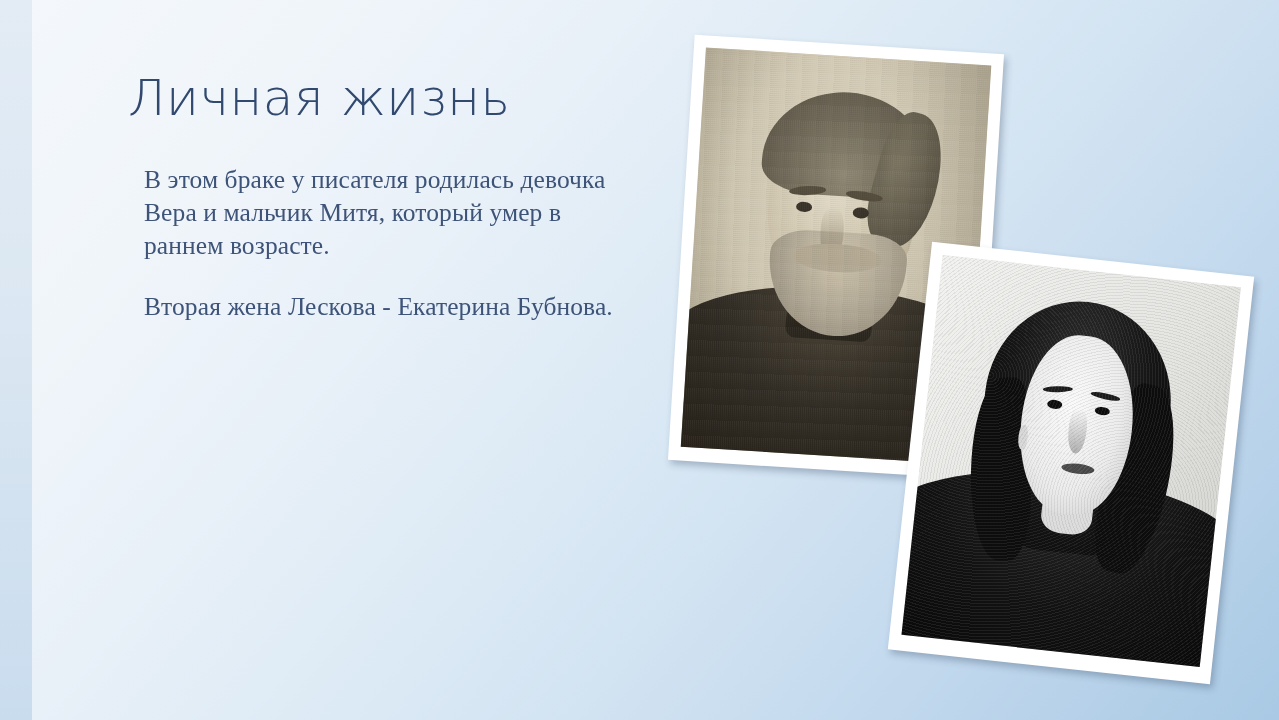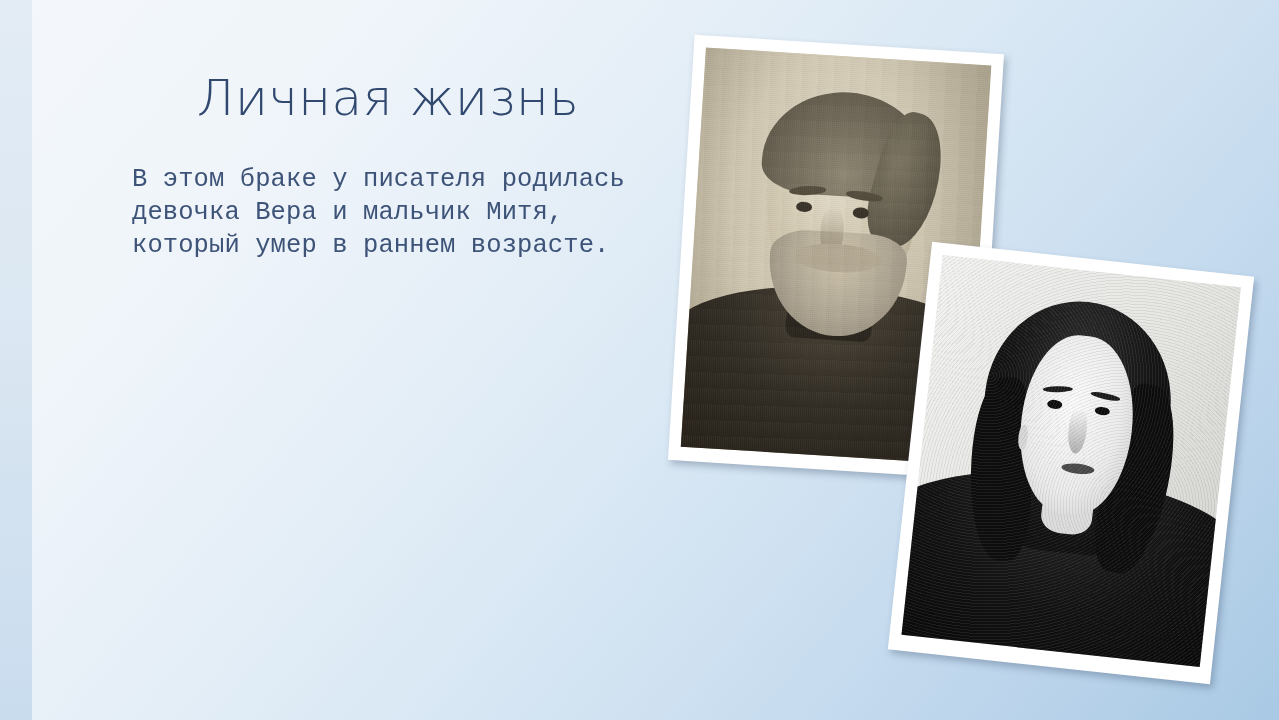--- a/index.html
+++ b/index.html
@@ -55,31 +55,30 @@
 
   #page-title {
     font-family: "DejaVu Sans", sans-serif;
     font-weight: 300;
     font-size: 50px;
     line-height: 1.05;
     letter-spacing: 0.5px;
     color: #31496f;
     margin: 0 0 38px 0;
     white-space: nowrap;
-    text-align: center;
   }
 
   .body-para {
-    font-family: Liberation Mono, monospace;
+    font-family: Liberation Serif, serif;
     font-weight: 300;
     font-size: 25.5px;
     line-height: 1.30;
     letter-spacing: 0.1px;
     color: #3d5378;
-    margin: 0 0 28px 4px;
+    margin: 0 0 28px 16px;
     width: 500px;
   }
   .body-para:last-child { margin-bottom: 0; }
 
   
   .photo {
     position: absolute;
     background: #ffffff;
     box-shadow: 3px 4px 7px rgba(40, 60, 90, 0.30);
   }
@@ -317,20 +316,21 @@
 <div id="slide">
 
   <div id="left-band"></div>
 
   <div id="text-col">
 
     <h1 id="page-title">Личная жизнь</h1>
 
     <p class="body-para">В этом браке у писателя родилась девочка Вера и мальчик Митя, который умер в раннем возрасте.</p>
 
+    <p class="body-para">Вторая жена Лескова - Екатерина Бубнова.</p>
 
   </div>
 
   <div class="photo" id="photo-leskov">
     <div class="plate">
       <div class="p1-bg"></div>
       <div class="p1-body"></div>
       <div class="p1-neck"></div>
       <div class="p1-collar"></div>
       <div class="p1-head"></div>

